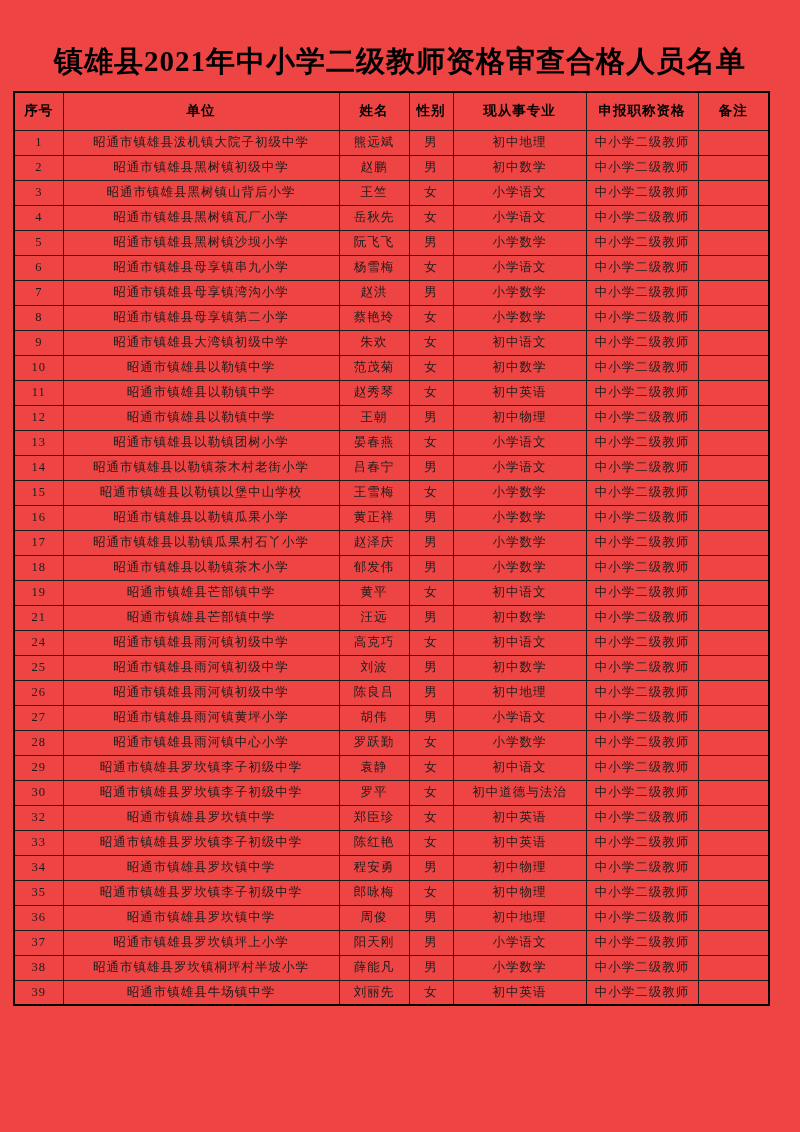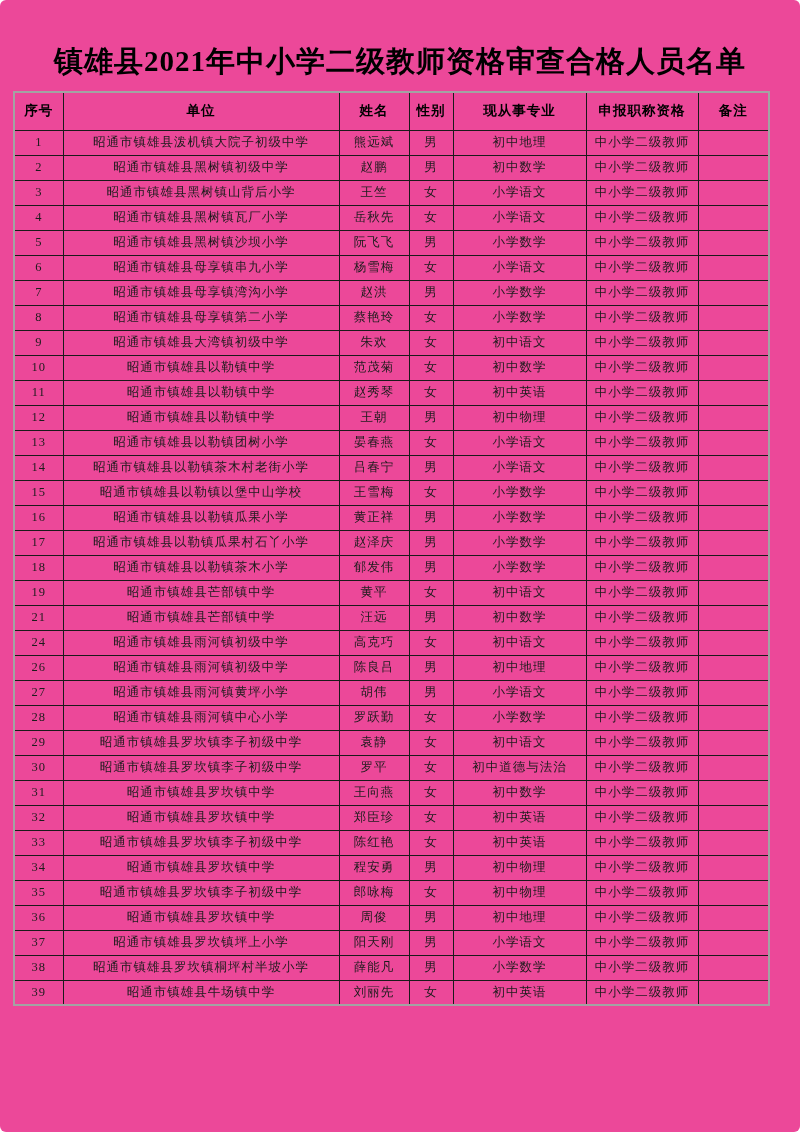--- a/index.html
+++ b/index.html
@@ -5,40 +5,39 @@
   * { margin: 0; padding: 0; box-sizing: border-box; }
   html, body {
     background: #ffffff;
     font-family: "Liberation Serif", "DejaVu Serif", serif;
     color: #111111;
   }
   .page {
     position: relative;
     width: 800px;
     height: 1132px;
-    background: #ec4899;
+    background: #ef4444;
     overflow: hidden;
-    border-radius: 6px;
   }
   .doc-title {
     margin-top: 42px;
     text-align: center;
     font-size: 29px;
     font-weight: bold;
     letter-spacing: 1px;
     color: #000000;
     font-family: "Liberation Serif", "DejaVu Serif", serif;
   }
   table.roster {
     margin-left: 13px;
     margin-top: 9px;
     width: 755px;
     border-collapse: collapse;
     table-layout: fixed;
-    border: 2px solid #a3a3a3;
+    border: 2px solid #000000;
   }
   table.roster th, table.roster td {
     border: 1px solid #1a1a1a;
     text-align: center;
     vertical-align: middle;
     overflow: hidden;
     white-space: nowrap;
   }
   table.roster th {
     height: 38px;
@@ -274,20 +273,29 @@
         <tr>
           <td class="cell-no">24</td>
           <td class="cell-unit">昭通市镇雄县雨河镇初级中学</td>
           <td class="cell-name">高克巧</td>
           <td class="cell-gender">女</td>
           <td class="cell-major">初中语文</td>
           <td class="cell-title">中小学二级教师</td>
           <td class="cell-remark"></td>
         </tr>
         <tr>
+          <td class="cell-no">25</td>
+          <td class="cell-unit">昭通市镇雄县雨河镇初级中学</td>
+          <td class="cell-name">刘波</td>
+          <td class="cell-gender">男</td>
+          <td class="cell-major">初中数学</td>
+          <td class="cell-title">中小学二级教师</td>
+          <td class="cell-remark"></td>
+        </tr>
+        <tr>
           <td class="cell-no">26</td>
           <td class="cell-unit">昭通市镇雄县雨河镇初级中学</td>
           <td class="cell-name">陈良吕</td>
           <td class="cell-gender">男</td>
           <td class="cell-major">初中地理</td>
           <td class="cell-title">中小学二级教师</td>
           <td class="cell-remark"></td>
         </tr>
         <tr>
           <td class="cell-no">27</td>
@@ -315,29 +323,20 @@
           <td class="cell-major">初中语文</td>
           <td class="cell-title">中小学二级教师</td>
           <td class="cell-remark"></td>
         </tr>
         <tr>
           <td class="cell-no">30</td>
           <td class="cell-unit">昭通市镇雄县罗坎镇李子初级中学</td>
           <td class="cell-name">罗平</td>
           <td class="cell-gender">女</td>
           <td class="cell-major">初中道德与法治</td>
-          <td class="cell-title">中小学二级教师</td>
-          <td class="cell-remark"></td>
-        </tr>
-        <tr>
-          <td class="cell-no">31</td>
-          <td class="cell-unit">昭通市镇雄县罗坎镇中学</td>
-          <td class="cell-name">王向燕</td>
-          <td class="cell-gender">女</td>
-          <td class="cell-major">初中数学</td>
           <td class="cell-title">中小学二级教师</td>
           <td class="cell-remark"></td>
         </tr>
         <tr>
           <td class="cell-no">32</td>
           <td class="cell-unit">昭通市镇雄县罗坎镇中学</td>
           <td class="cell-name">郑臣珍</td>
           <td class="cell-gender">女</td>
           <td class="cell-major">初中英语</td>
           <td class="cell-title">中小学二级教师</td>

